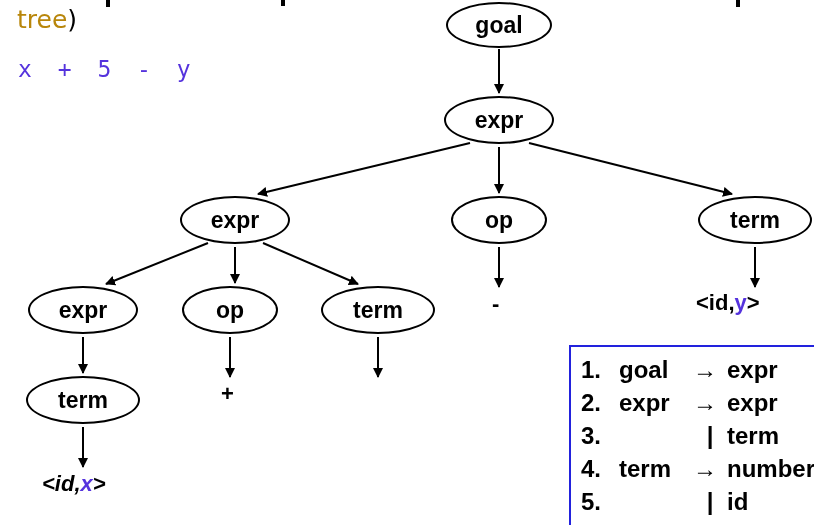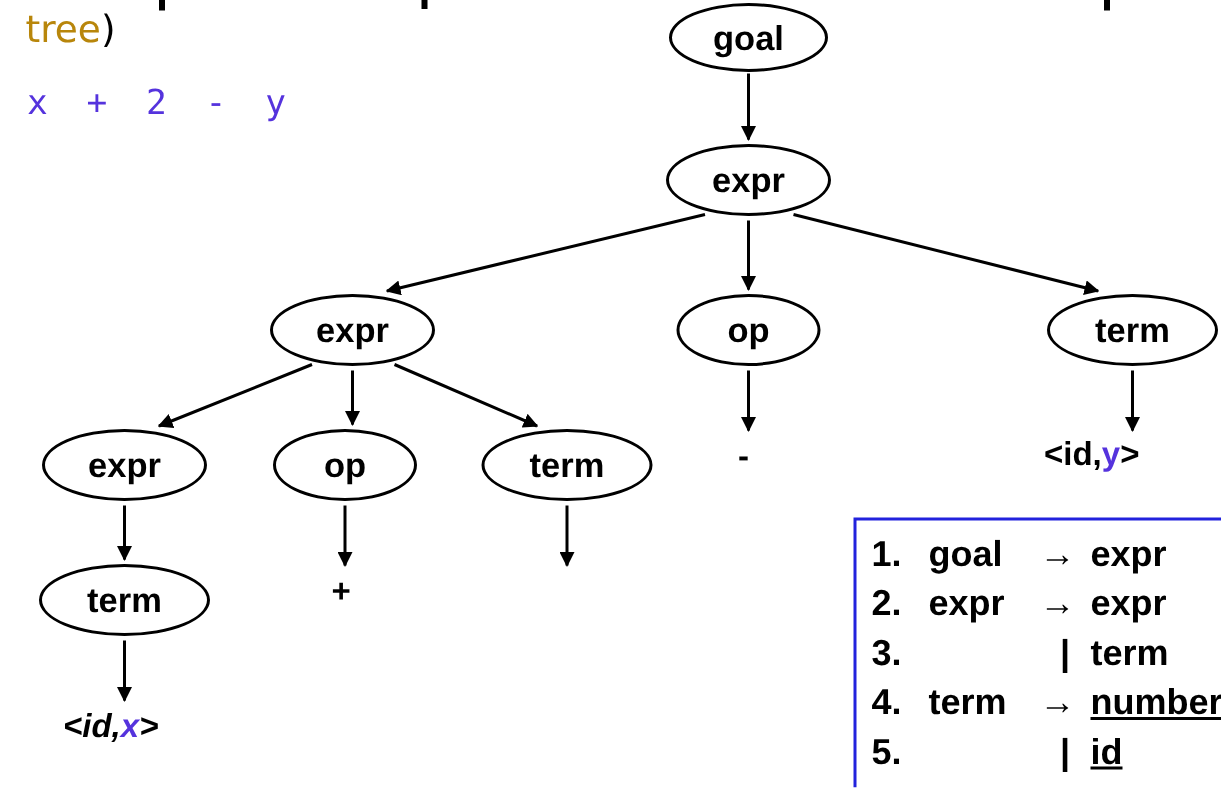--- a/index.html
+++ b/index.html
@@ -119,36 +119,36 @@
     width: 34px;
     flex: 0 0 34px;
   }
   .rule-bar {
     display: inline-block;
     width: 34px;
     flex: 0 0 34px;
     text-align: center;
   }
   .rule-rhs { display: inline-block; }
-  .tok { text-decoration: underline; }
+  .tok { }
 </style>
 </head>
 <body>
 
 <div id="slide">
 
   <div class="clip-remnant" style="left:106px; top:0px; width:4px; height:7px;"></div>
   <div class="clip-remnant" style="left:281px; top:0px; width:4px; height:6px;"></div>
   <div class="clip-remnant" style="left:736px; top:0px; width:4px; height:7px;"></div>
 
   <div class="caption-line" style="left:17px; top:7px;">
     <span class="caption-gold">tree</span><span class="caption-paren">)</span>
   </div>
 
-  <div class="expr-line" style="left:18px; top:58px;">x + 2 - y</div>
+  <div class="expr-line" style="left:18px; top:58px;">x + 5 - y</div>
 
   <svg id="edges" viewBox="0 0 814 525">
     <defs>
       <marker id="arrow" viewBox="0 0 10 10" refX="9" refY="5" markerWidth="5" markerHeight="5" orient="auto-start-reverse">
         <path d="M 0 0 L 10 5 L 0 10 z" fill="#000000"></path>
       </marker>
     </defs>
     <g stroke="#000000" stroke-width="2" fill="none" marker-end="url(#arrow)">
 
       <line x1="499" y1="49" x2="499" y2="93"></line>

